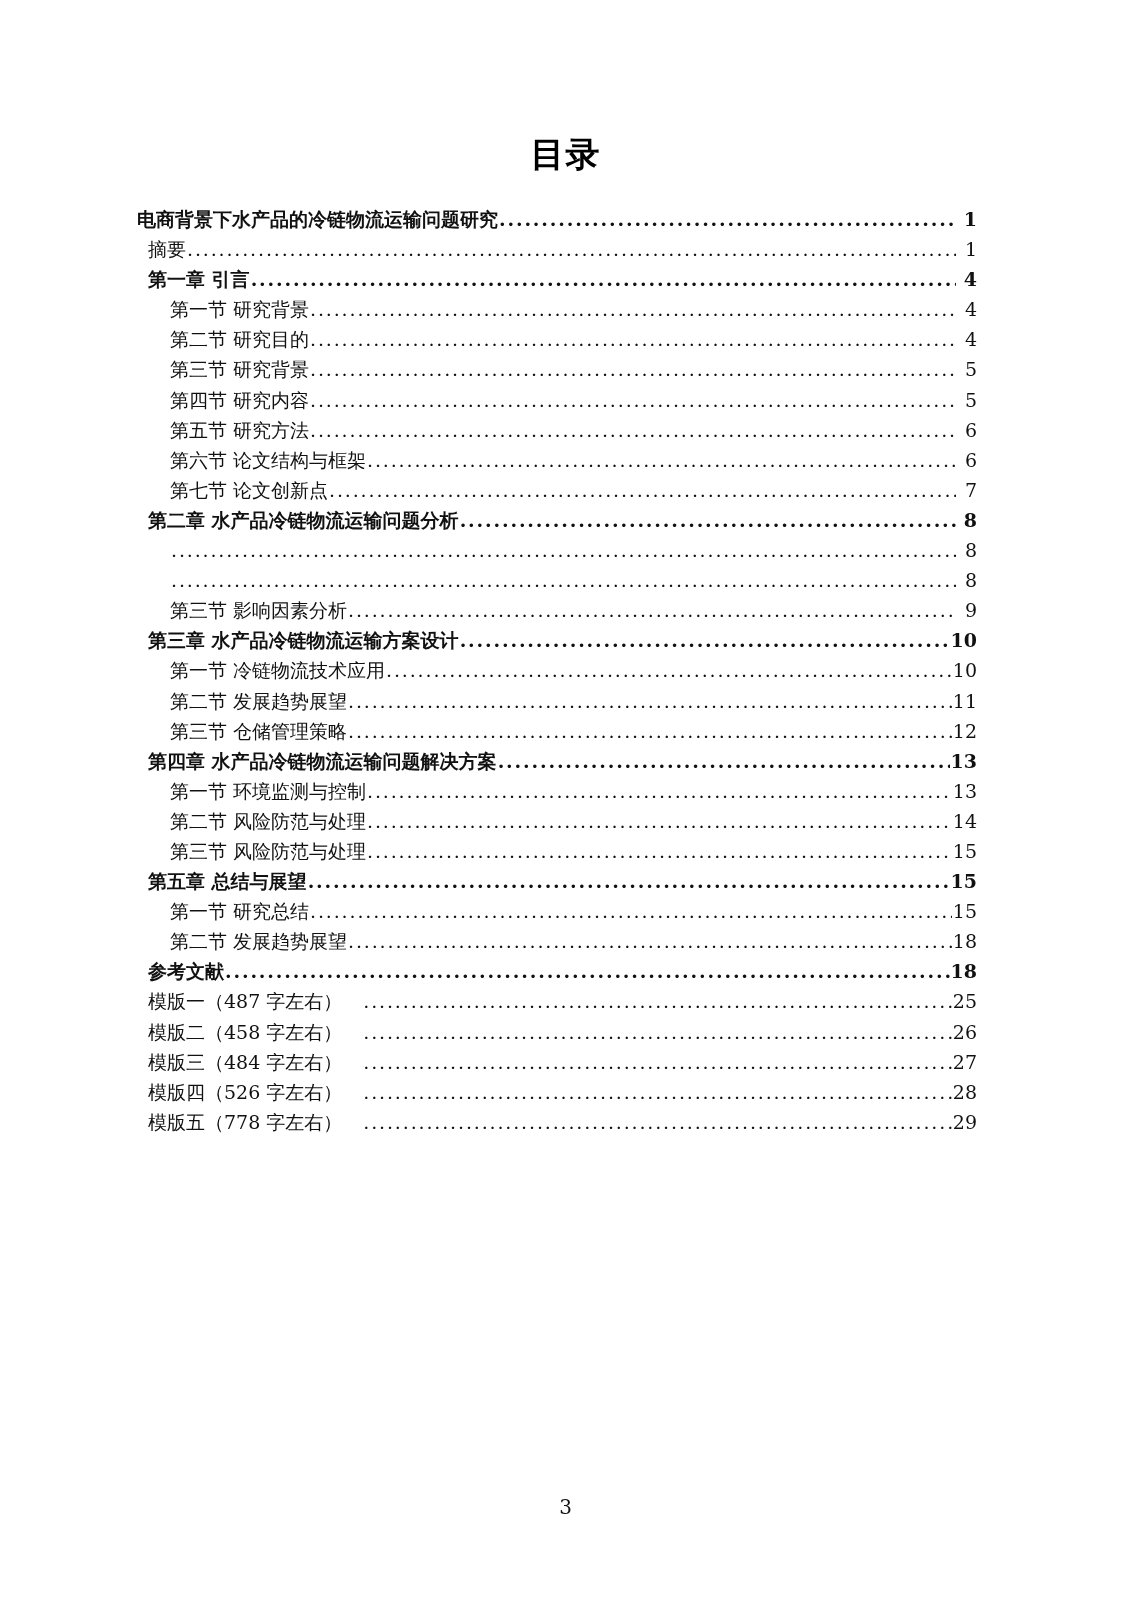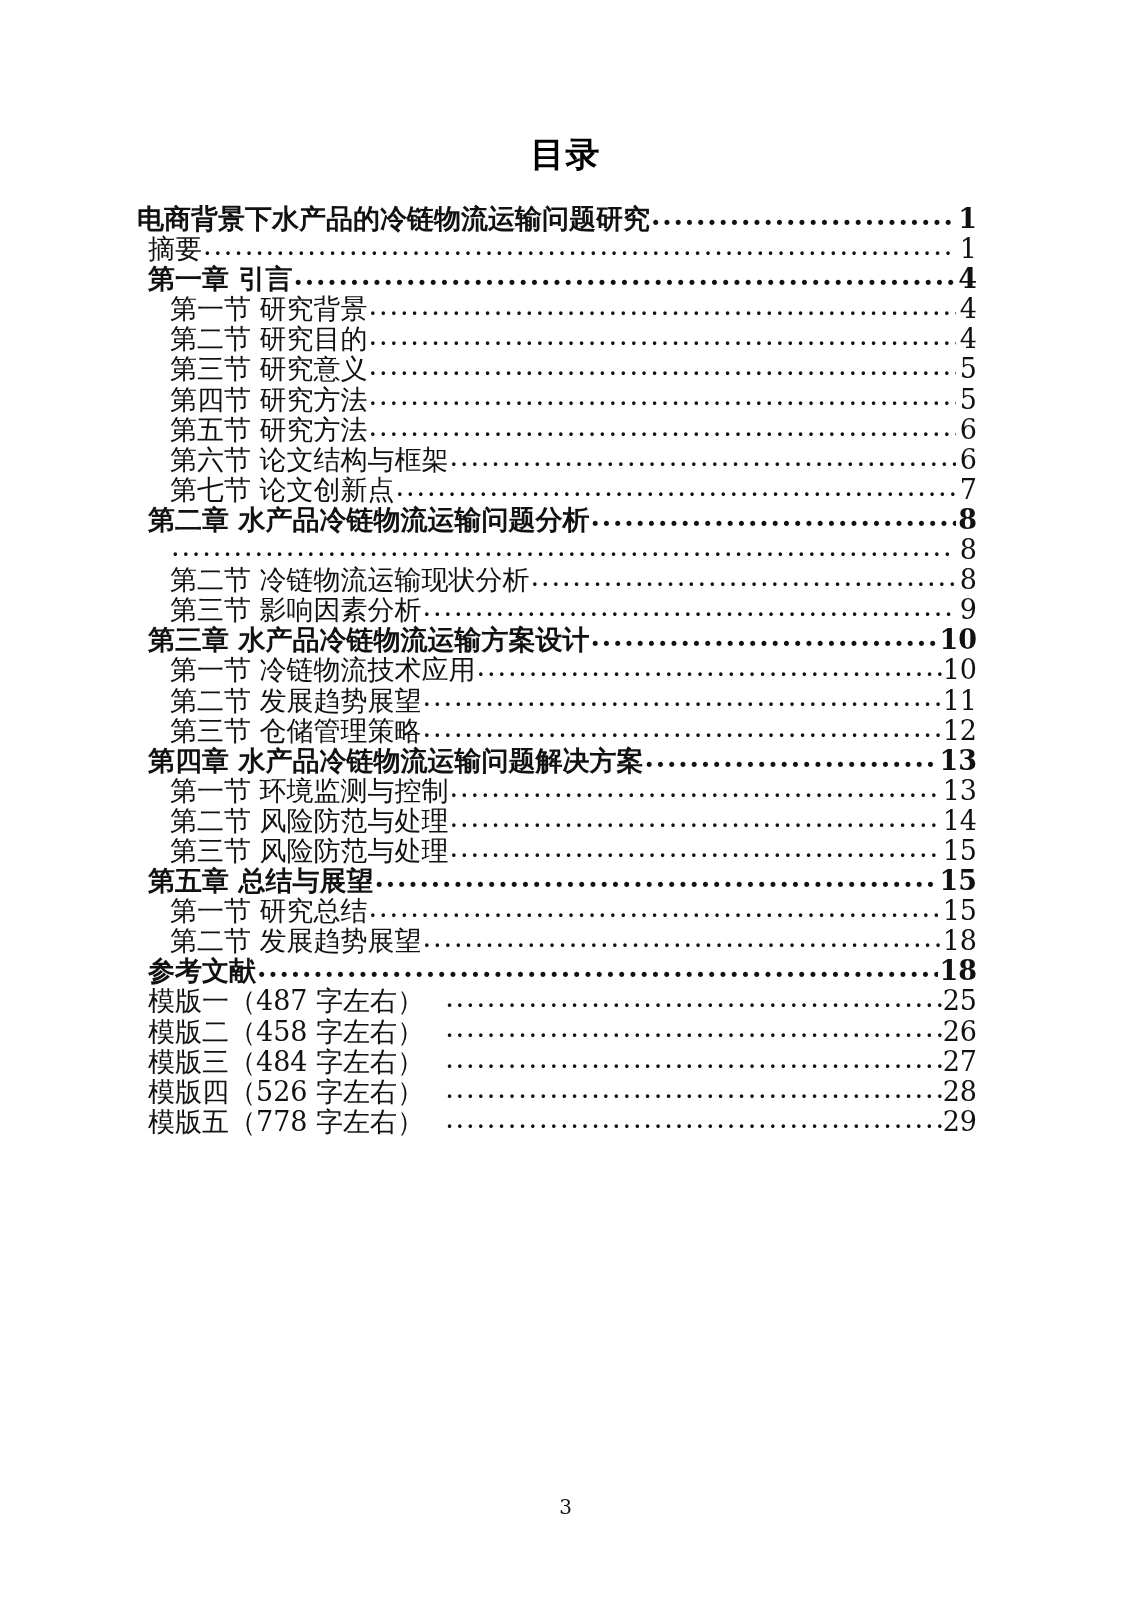--- a/index.html
+++ b/index.html
@@ -37,24 +37,24 @@
   
   .toc-body {
     position: absolute;
     top: 196px;
     left: 137px;
     width: 840px;
   }
 
   .toc-row {
     display: flex;
-    align-items: flex-start;
+    align-items: flex-end;
     width: 100%;
     height: 30.1px;
-    font-size: 27px;
+    font-size: 19px;
     line-height: 30.1px;
     white-space: nowrap;
     box-sizing: border-box;
   }
 
   .toc-row .label {
     flex: 0 0 auto;
     font-size: inherit;
   }
 
@@ -132,26 +132,26 @@
         <span class="label">第一节 研究背景</span>
         <span class="leader"></span>
         <span class="pageno">4</span>
       </div>
       <div class="toc-row lvl2">
         <span class="label">第二节 研究目的</span>
         <span class="leader"></span>
         <span class="pageno">4</span>
       </div>
       <div class="toc-row lvl2">
-        <span class="label">第三节 研究意义</span>
+        <span class="label">第三节 研究背景</span>
         <span class="leader"></span>
         <span class="pageno">5</span>
       </div>
       <div class="toc-row lvl2">
-        <span class="label">第四节 研究方法</span>
+        <span class="label">第四节 研究内容</span>
         <span class="leader"></span>
         <span class="pageno">5</span>
       </div>
       <div class="toc-row lvl2">
         <span class="label">第五节 研究方法</span>
         <span class="leader"></span>
         <span class="pageno">6</span>
       </div>
       <div class="toc-row lvl2">
         <span class="label">第六节 论文结构与框架</span>
@@ -166,21 +166,20 @@
       <div class="toc-row lvl1 bold-ish">
         <span class="label">第二章 水产品冷链物流运输问题分析</span>
         <span class="leader"></span>
         <span class="pageno">8</span>
       </div>
       <div class="toc-row lvl2">
         <span class="leader"></span>
         <span class="pageno">8</span>
       </div>
       <div class="toc-row lvl2">
-        <span class="label">第二节 冷链物流运输现状分析</span>
         <span class="leader"></span>
         <span class="pageno">8</span>
       </div>
       <div class="toc-row lvl2">
         <span class="label">第三节 影响因素分析</span>
         <span class="leader"></span>
         <span class="pageno">9</span>
       </div>
       <div class="toc-row lvl1 bold-ish">
         <span class="label">第三章 水产品冷链物流运输方案设计</span>

